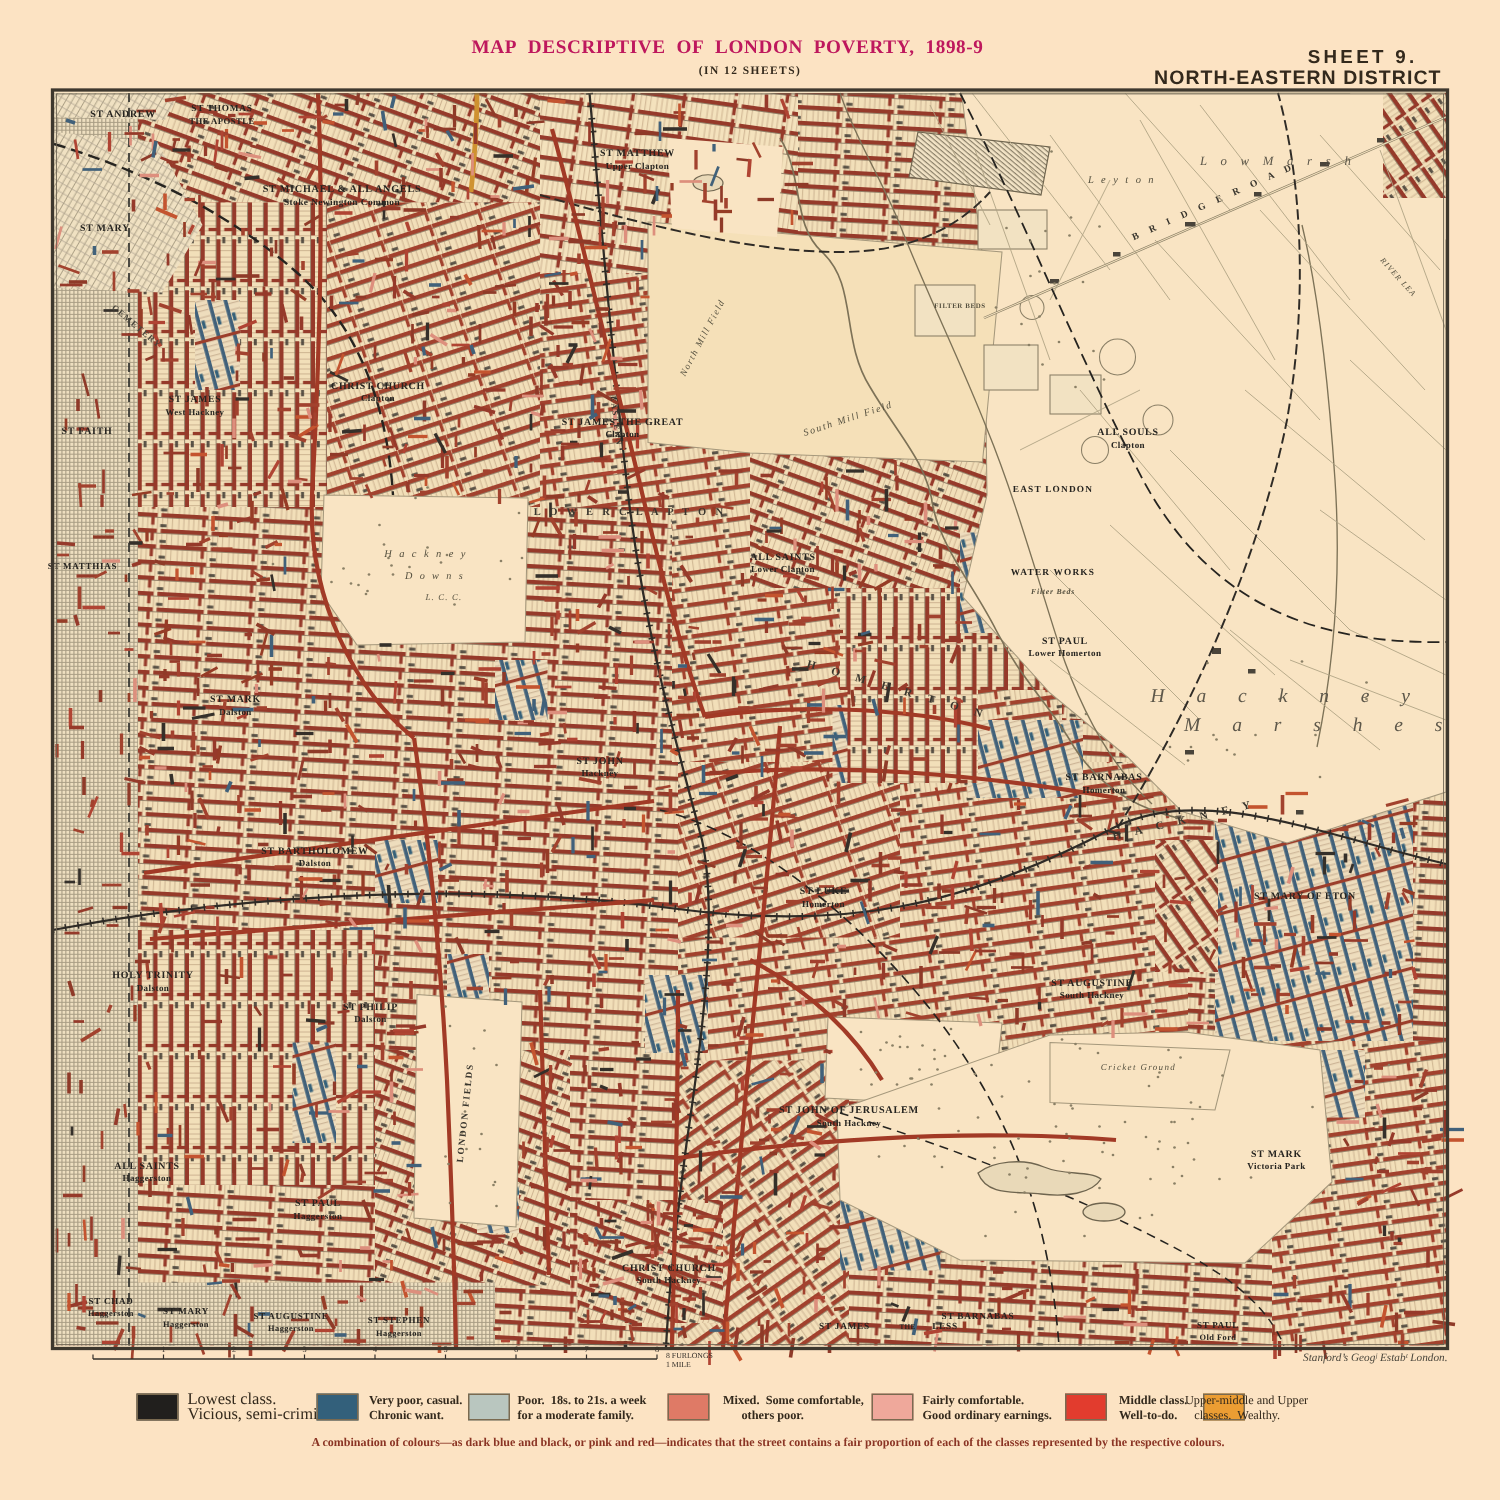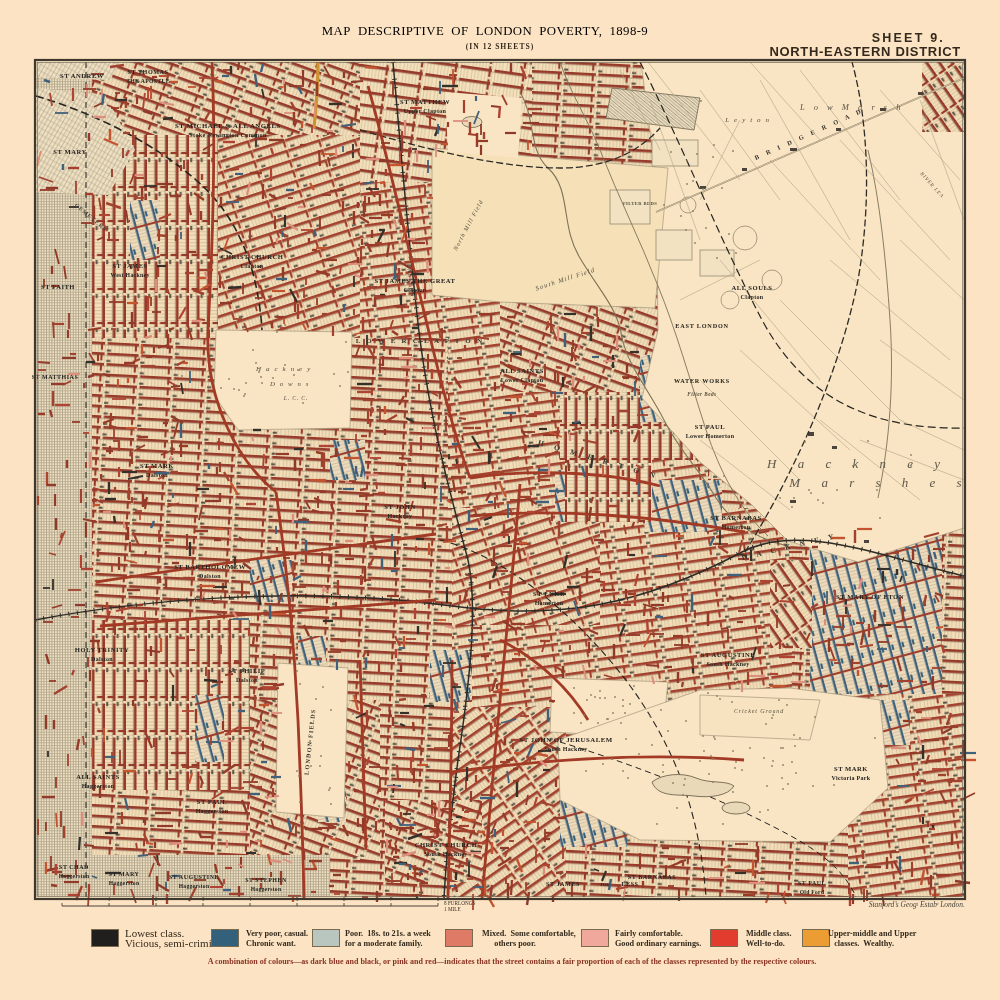--- a/index.html
+++ b/index.html
@@ -1,21 +1,21 @@
 <!DOCTYPE html>
 <html><head><meta charset="utf-8"><title>Map Descriptive of London Poverty 1898-9</title>
 <style>
 html,body{margin:0;padding:0;width:1000px;height:1000px;background:#fce3c3;overflow:hidden}
 #page{position:relative;width:1000px;height:1000px;font-family:"Liberation Serif",serif}
 .t{position:absolute;white-space:nowrap}
 </style></head>
 <body>
 <div id="page">
 
-<div class="t" style="left:0;width:970px;top:24px;text-align:center;font-size:12.8px;font-weight:normal;letter-spacing:0.4px;color:#000000">MAP&nbsp; DESCRIPTIVE&nbsp; OF&nbsp; LONDON&nbsp; POVERTY,&nbsp; 1898-9</div>
+<div class="t" style="left:0;width:970px;top:24px;text-align:center;font-size:12.8px;font-weight:bold;letter-spacing:0.4px;color:#be185d">MAP&nbsp; DESCRIPTIVE&nbsp; OF&nbsp; LONDON&nbsp; POVERTY,&nbsp; 1898-9</div>
 
 <div class="t" style="left:0;width:1000px;top:42px;text-align:center;font-size:7.6px;font-weight:bold;letter-spacing:1.0px;color:#33291c">(IN 12 SHEETS)</div>
 
 <div class="t" style="right:55px;top:31px;font-size:12.5px;font-weight:bold;letter-spacing:2.2px;color:#33291c;font-family:'Liberation Sans',sans-serif">SHEET 9.</div>
 
 <div class="t" style="right:39px;top:44px;font-size:13px;font-weight:bold;letter-spacing:0.7px;color:#33291c;font-family:'Liberation Sans',sans-serif">NORTH-EASTERN DISTRICT</div>
 <svg width="1000" height="1000" viewBox="0 0 1000 1000" xmlns="http://www.w3.org/2000/svg" style="position:absolute;top:0;left:0">
 <defs>
 <pattern id="u0" width="34" height="10.5" patternUnits="userSpaceOnUse" patternTransform="rotate(3)">
 <rect width="34" height="10.5" fill="#f2dfb9"></rect>
@@ -2217,15 +2217,15 @@
 <div class="t" style="left:581px;top:929px;width:26px;height:16px;background:#efa89b;border:0.5px solid #7a6a50"></div>
 
 <div class="t" style="left:615px;top:929px;font-size:8.2px;font-weight:bold;color:#33291c;line-height:9.5px">Fairly comfortable.<br>Good ordinary earnings.</div>
 
 <div class="t" style="left:710px;top:929px;width:26px;height:16px;background:#e23c2e;border:0.5px solid #7a6a50"></div>
 
 <div class="t" style="left:746px;top:929px;font-size:8.2px;font-weight:bold;color:#33291c;line-height:9.5px">Middle class.<br>Well-to-do.</div>
 
 <div class="t" style="left:802px;top:929px;width:26px;height:16px;background:#eb9d33;border:0.5px solid #7a6a50"></div>
 
-<div class="t" style="left:828px;top:929px;font-size:8.2px;font-weight:bold;color:#33291c;line-height:9.5px">Upper-middle and Upper<br>&nbsp;&nbsp;&nbsp;classes.&nbsp; Wealthy.</div>
+<div class="t" style="left:790px;top:929px;font-size:8.2px;font-weight:normal;color:#33291c;line-height:9.5px">Upper-middle and Upper<br>&nbsp;&nbsp;&nbsp;classes.&nbsp; Wealthy.</div>
 
 <div class="t" style="left:12px;width:1000px;top:957px;text-align:center;font-size:8.0px;font-weight:bold;color:#8a3424">A combination of colours—as dark blue and black, or pink and red—indicates that the street contains a fair proportion of each of the classes represented by the respective colours.</div>
 </div>
 </body></html>

